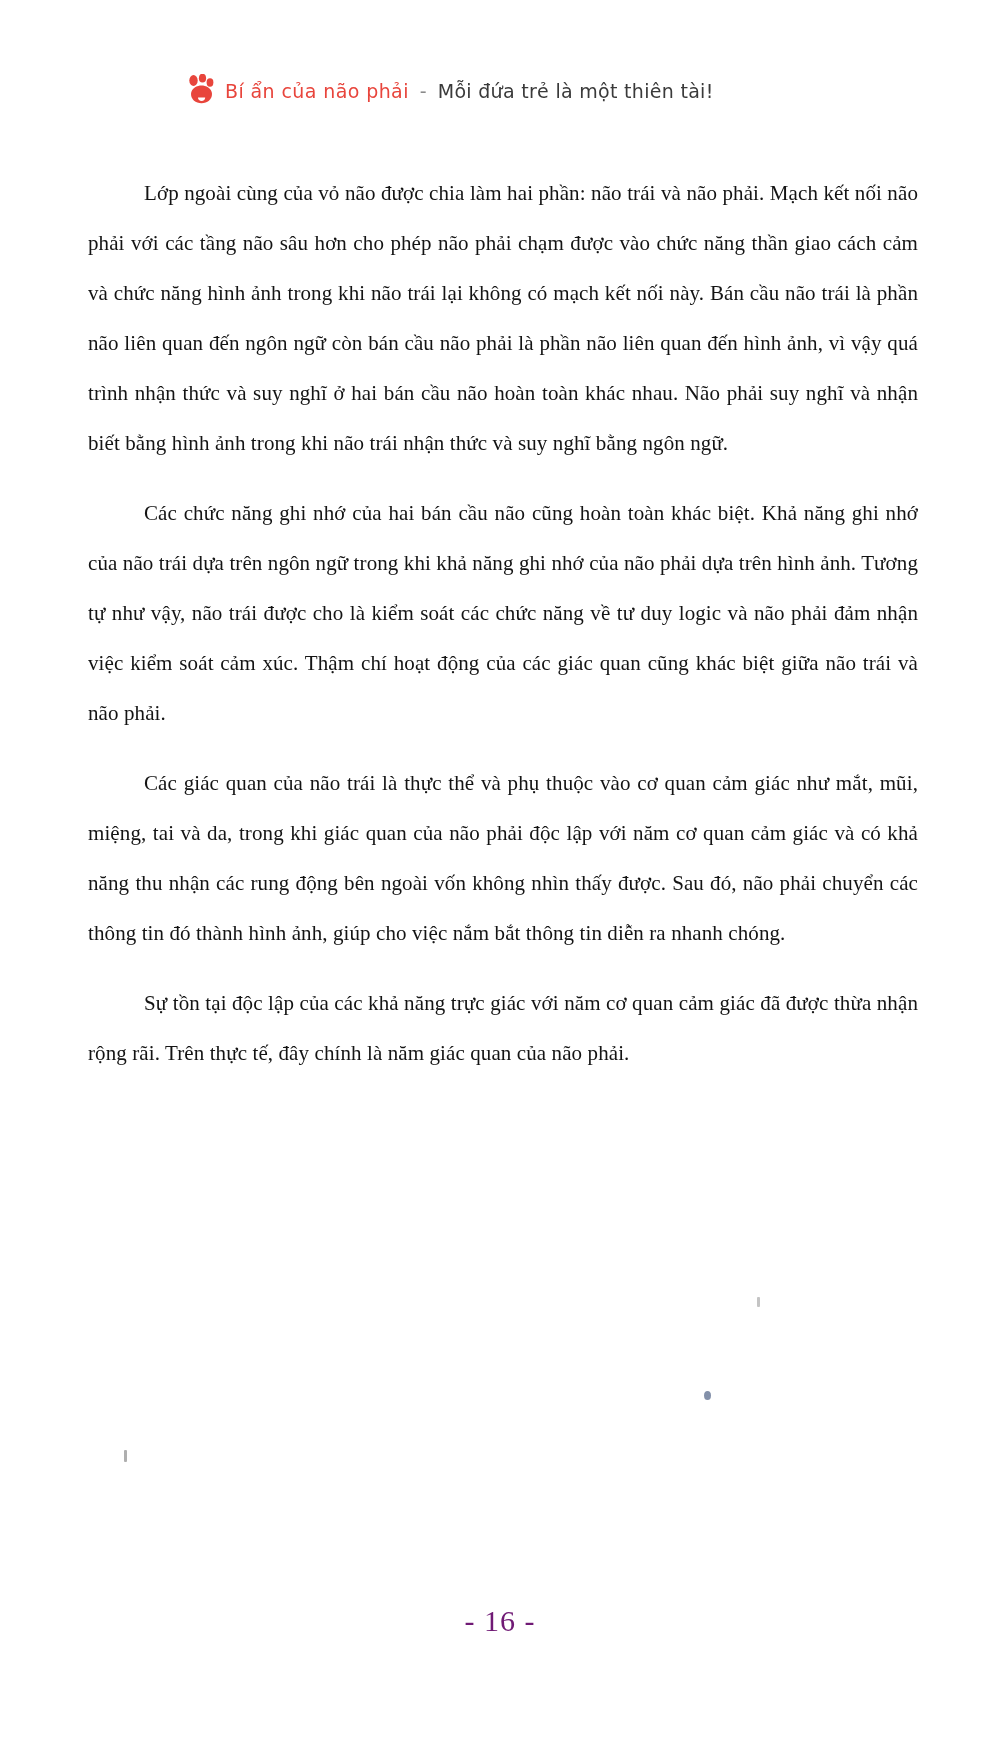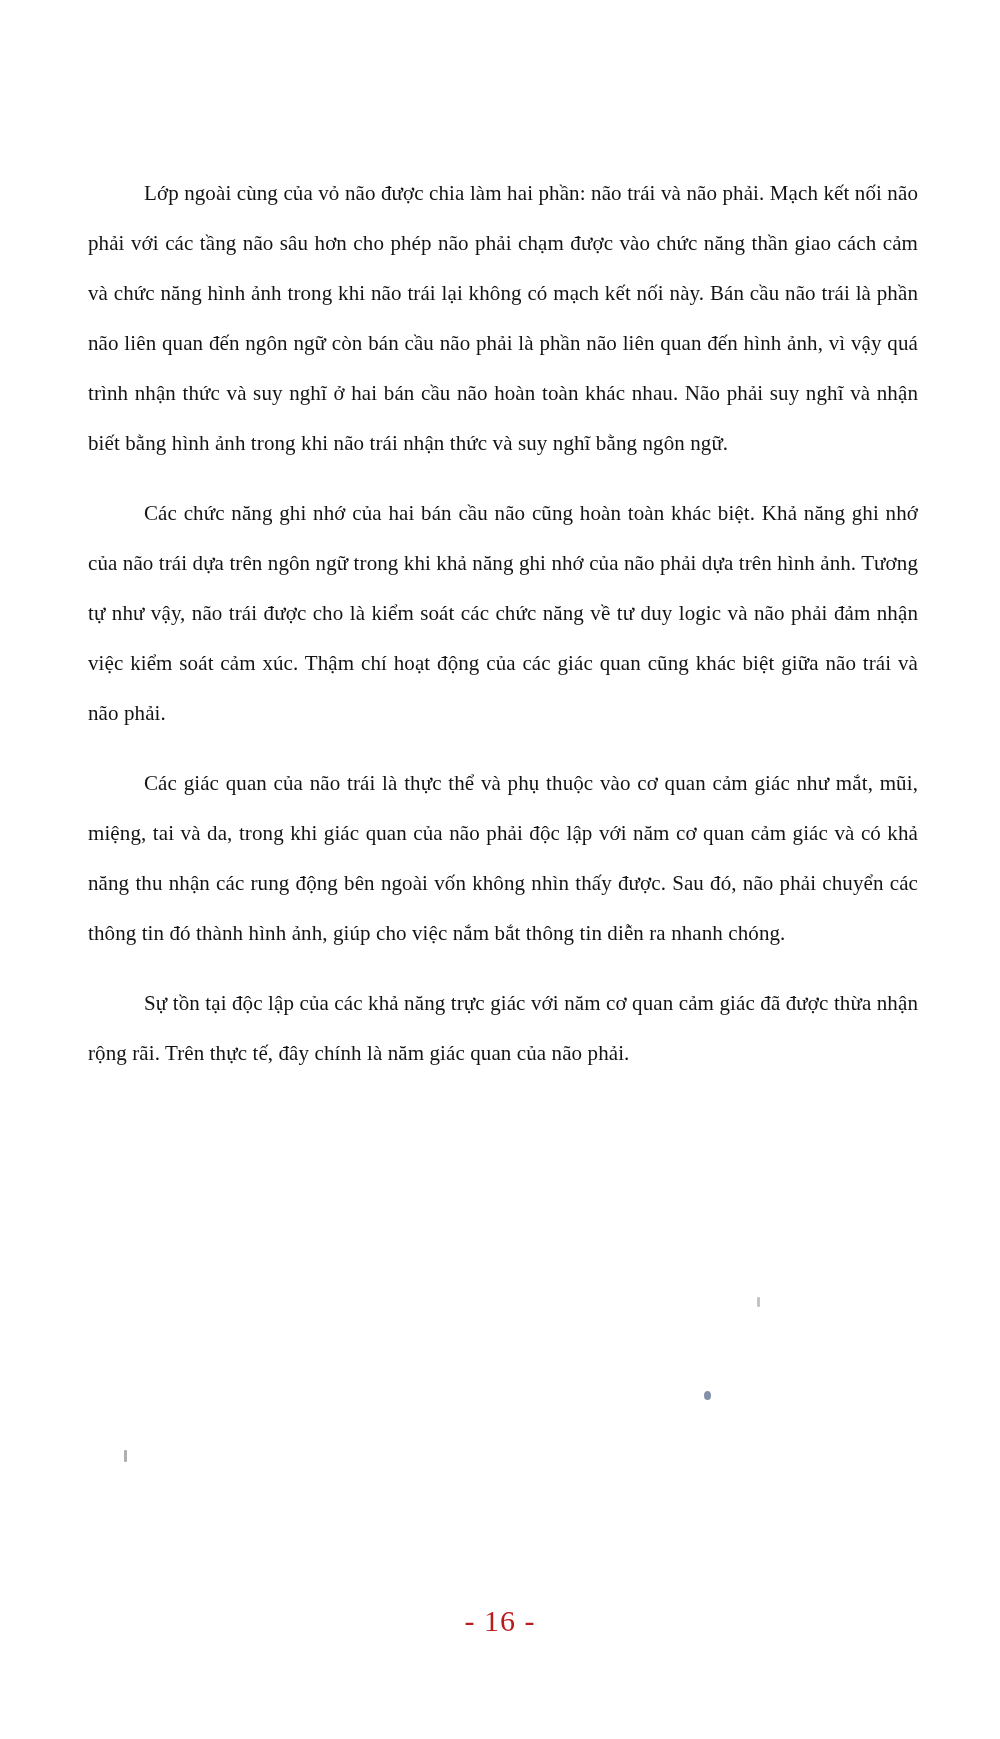--- a/index.html
+++ b/index.html
@@ -94,28 +94,42 @@
 
   
   .folio {
     position: absolute;
     left: 0;
     right: 0;
     top: 1604px;
     text-align: center;
     font-size: 30px;
     letter-spacing: 1px;
-    color: #b91c1c;
+    color: #701a75;
   }
 </style>
 </head>
 <body>
 
 <div class="page">
 
+  <div class="header">
+    <span class="header-mark">
+      <svg width="30" height="34" viewBox="0 0 30 34" xmlns="http://www.w3.org/2000/svg">
+        <ellipse cx="7.5" cy="6.5" rx="4.2" ry="5.4" fill="#e8453c"></ellipse>
+        <ellipse cx="16.5" cy="4.2" rx="3.6" ry="4.4" fill="#e8453c"></ellipse>
+        <ellipse cx="24" cy="8.5" rx="3.4" ry="4.2" fill="#e8453c"></ellipse>
+        <path d="M5 20c0-6 6.5-8.5 10.5-8.5S26 14 26 20c0 5.6-4.6 9.2-10.5 9.2S5 25.6 5 20z" fill="#e8453c"></path>
+        <path d="M12 23.5c0 2.2 1.6 3.6 3.6 3.6s3.6-1.4 3.6-3.6" fill="#ffffff"></path>
+      </svg>
+    </span>
+    <span class="header-title">Bí ẩn của não phải</span>
+    <span class="header-sep">-</span>
+    <span class="header-sub">Mỗi đứa trẻ là một thiên tài!</span>
+  </div>
 
   <div class="body-col">
     <p class="para">Lớp ngoài cùng của vỏ não được chia làm hai phần: não trái và não phải. Mạch kết nối não phải với các tầng não sâu hơn cho phép não phải chạm được vào chức năng thần giao cách cảm và chức năng hình ảnh trong khi não trái lại không có mạch kết nối này. Bán cầu não trái là phần não liên quan đến ngôn ngữ còn bán cầu não phải là phần não liên quan đến hình ảnh, vì vậy quá trình nhận thức và suy nghĩ ở hai bán cầu não hoàn toàn khác nhau. Não phải suy nghĩ và nhận biết bằng hình ảnh trong khi não trái nhận thức và suy nghĩ bằng ngôn ngữ.</p>
     <p class="para">Các chức năng ghi nhớ của hai bán cầu não cũng hoàn toàn khác biệt. Khả năng ghi nhớ của não trái dựa trên ngôn ngữ trong khi khả năng ghi nhớ của não phải dựa trên hình ảnh. Tương tự như vậy, não trái được cho là kiểm soát các chức năng về tư duy logic và não phải đảm nhận việc kiểm soát cảm xúc. Thậm chí hoạt động của các giác quan cũng khác biệt giữa não trái và não phải.</p>
     <p class="para">Các giác quan của não trái là thực thể và phụ thuộc vào cơ quan cảm giác như mắt, mũi, miệng, tai và da, trong khi giác quan của não phải độc lập với năm cơ quan cảm giác và có khả năng thu nhận các rung động bên ngoài vốn không nhìn thấy được. Sau đó, não phải chuyển các thông tin đó thành hình ảnh, giúp cho việc nắm bắt thông tin diễn ra nhanh chóng.</p>
     <p class="para">Sự tồn tại độc lập của các khả năng trực giác với năm cơ quan cảm giác đã được thừa nhận rộng rãi. Trên thực tế, đây chính là năm giác quan của não phải.</p>
   </div>
 
   <span class="speck speck-a"></span>
   <span class="speck speck-b"></span>

